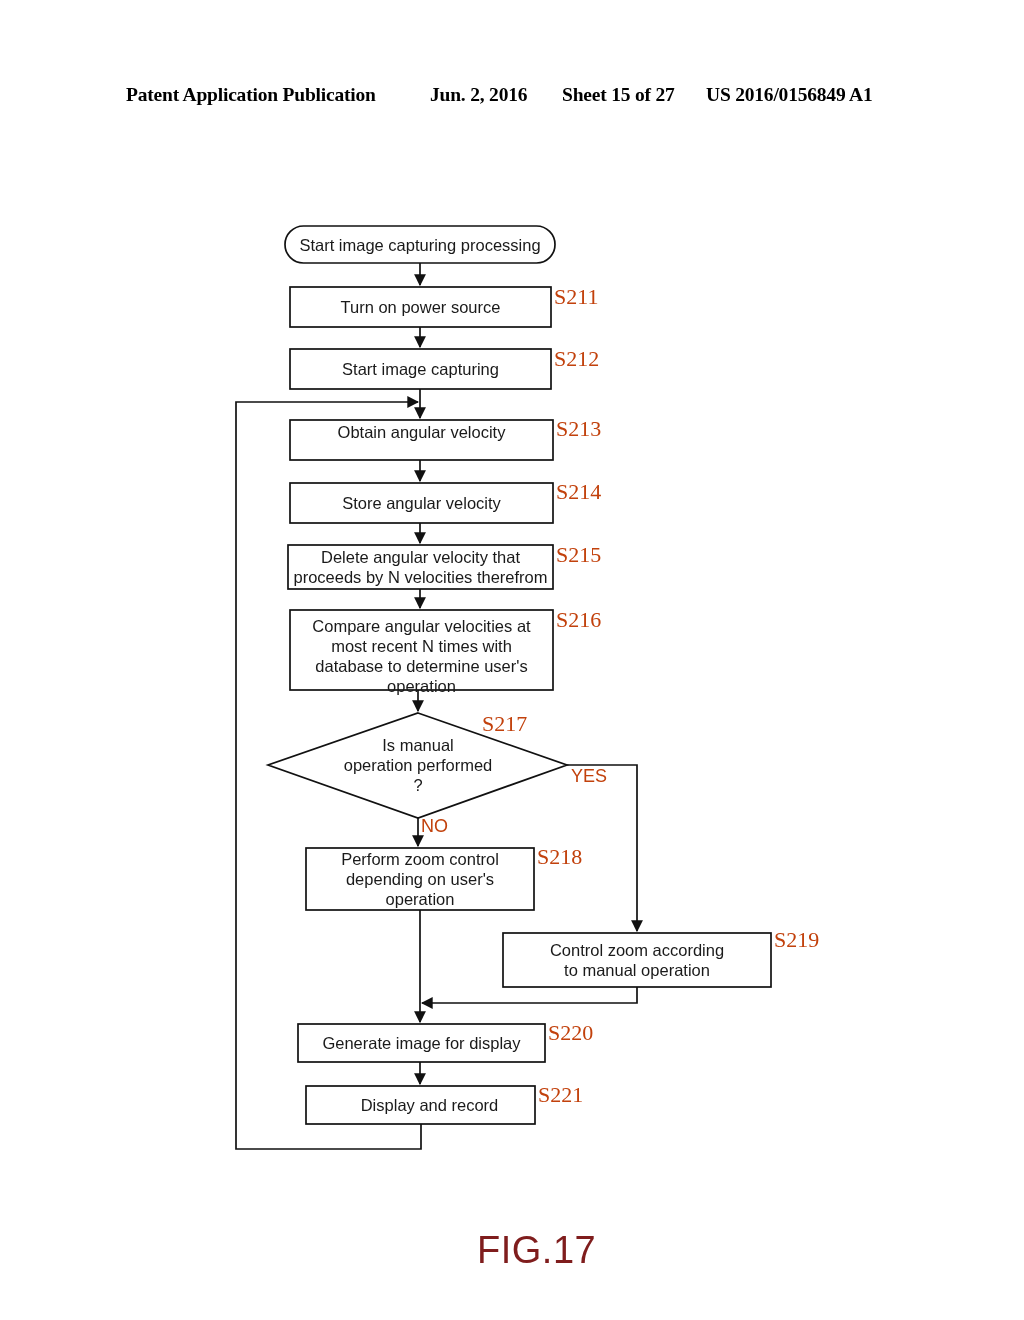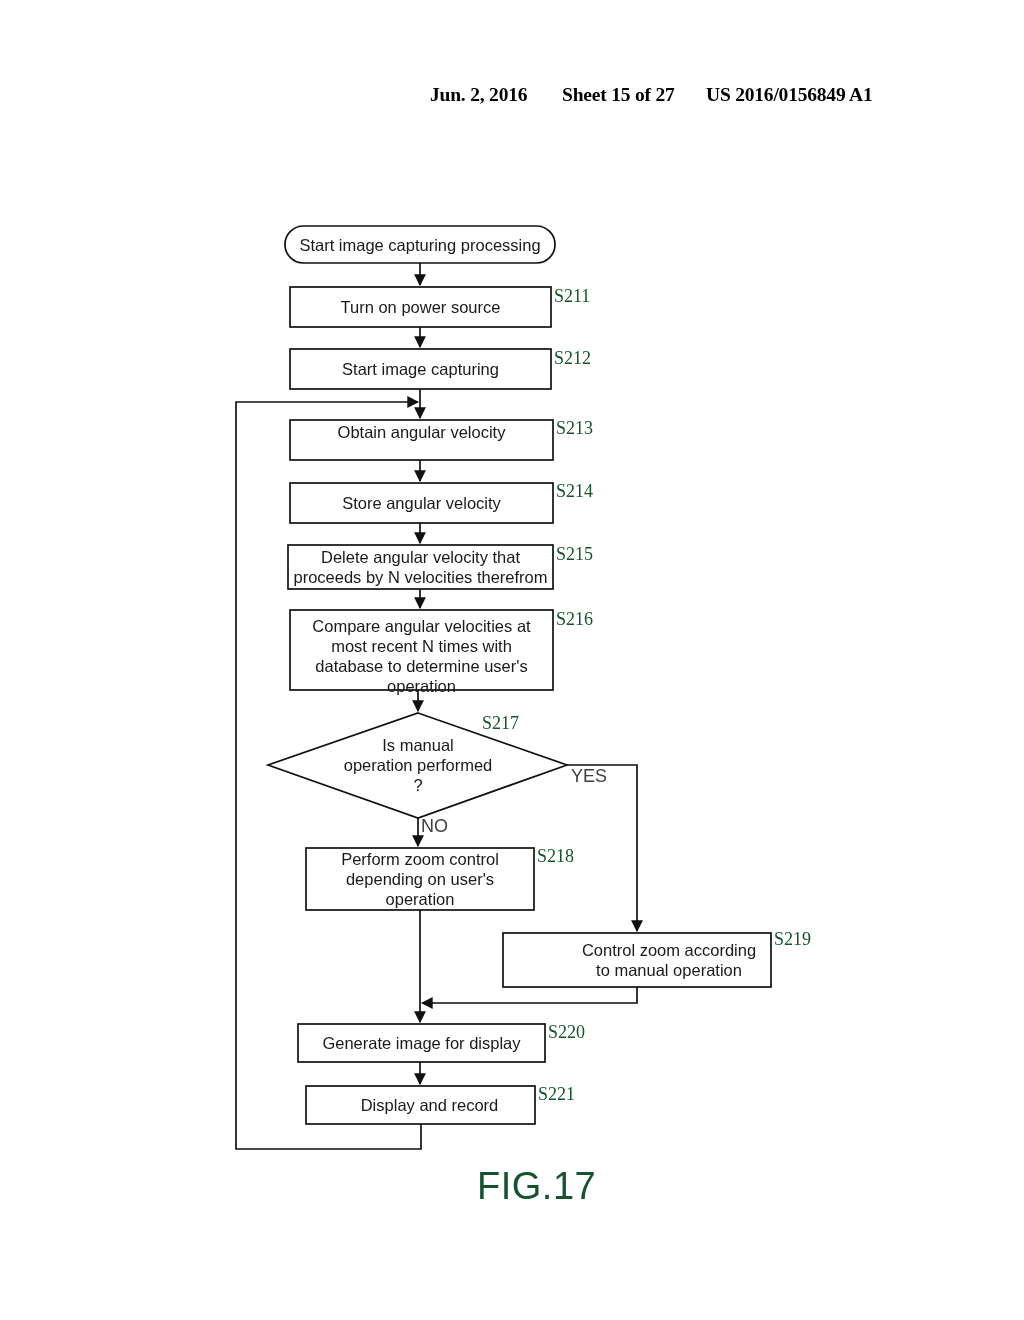--- a/index.html
+++ b/index.html
@@ -63,48 +63,49 @@
     font-family: "Liberation Sans", sans-serif;
     font-size: 16.5px;
     line-height: 20px;
     color: #1a1a1a;
     pointer-events: none;
     white-space: pre-line;
   }
   .step-label {
     position: absolute;
     font-family: "Liberation Serif", serif;
-    font-size: 18px;
+    font-size: 22px;
     line-height: 23px;
-    color: #14532d;
+    color: #c2410c;
     white-space: nowrap;
   }
   .branch-label {
     position: absolute;
     font-family: "Liberation Sans", sans-serif;
     font-size: 18px;
     line-height: 18px;
-    color: #404040;
+    color: #c2410c;
     white-space: nowrap;
   }
   #fig-caption {
     position: absolute;
     left: 477px;
-    top: 1125px;
+    top: 1189px;
     font-family: "Liberation Sans", sans-serif;
     font-size: 38px;
     letter-spacing: 0.5px;
-    color: #14532d;
+    color: #7f1d1d;
     white-space: nowrap;
   }
 </style>
 </head>
 <body>
 
 <div id="page-header">
+  <span class="hdr-pub">Patent Application Publication</span>
   <span class="hdr-date">Jun. 2, 2016</span>
   <span class="hdr-sheet">Sheet 15 of 27</span>
   <span class="hdr-num">US 2016/0156849 A1</span>
 </div>
 
 <div id="flowchart">
 
   <svg id="flow-svg" viewBox="0 0 1024 1320">
     <defs>
       <marker id="arrow" viewBox="0 0 10 10" refX="9" refY="5" markerWidth="7" markerHeight="7" orient="auto-start-reverse">
@@ -172,21 +173,21 @@
 operation</div>
 
   <div class="node-text" style="left:300px; top:685px; width:236px; height:80px;">Is manual
 operation performed
 ?</div>
 
   <div class="node-text" style="left:306px; top:808px; width:228px; height:62px;border-radius:30px;">Perform zoom control
 depending on user's
 operation</div>
 
-  <div class="node-text" style="left:503px; top:893px; width:268px; height:54px;padding-left:32px;">Control zoom according
+  <div class="node-text" style="left:503px; top:893px; width:268px; height:54px;">Control zoom according
 to manual operation</div>
 
   <div class="node-text" style="left:298px; top:984px; width:247px; height:38px;">Generate image for display</div>
 
   <div class="node-text" style="left:315px; top:1046px; width:229px; height:38px;">Display and record</div>
 
   <div class="step-label" style="left:554px; top:245px;">S211</div>
   <div class="step-label" style="left:554px; top:307px;">S212</div>
   <div class="step-label" style="left:556px; top:377px;">S213</div>
   <div class="step-label" style="left:556px; top:440px;">S214</div>

